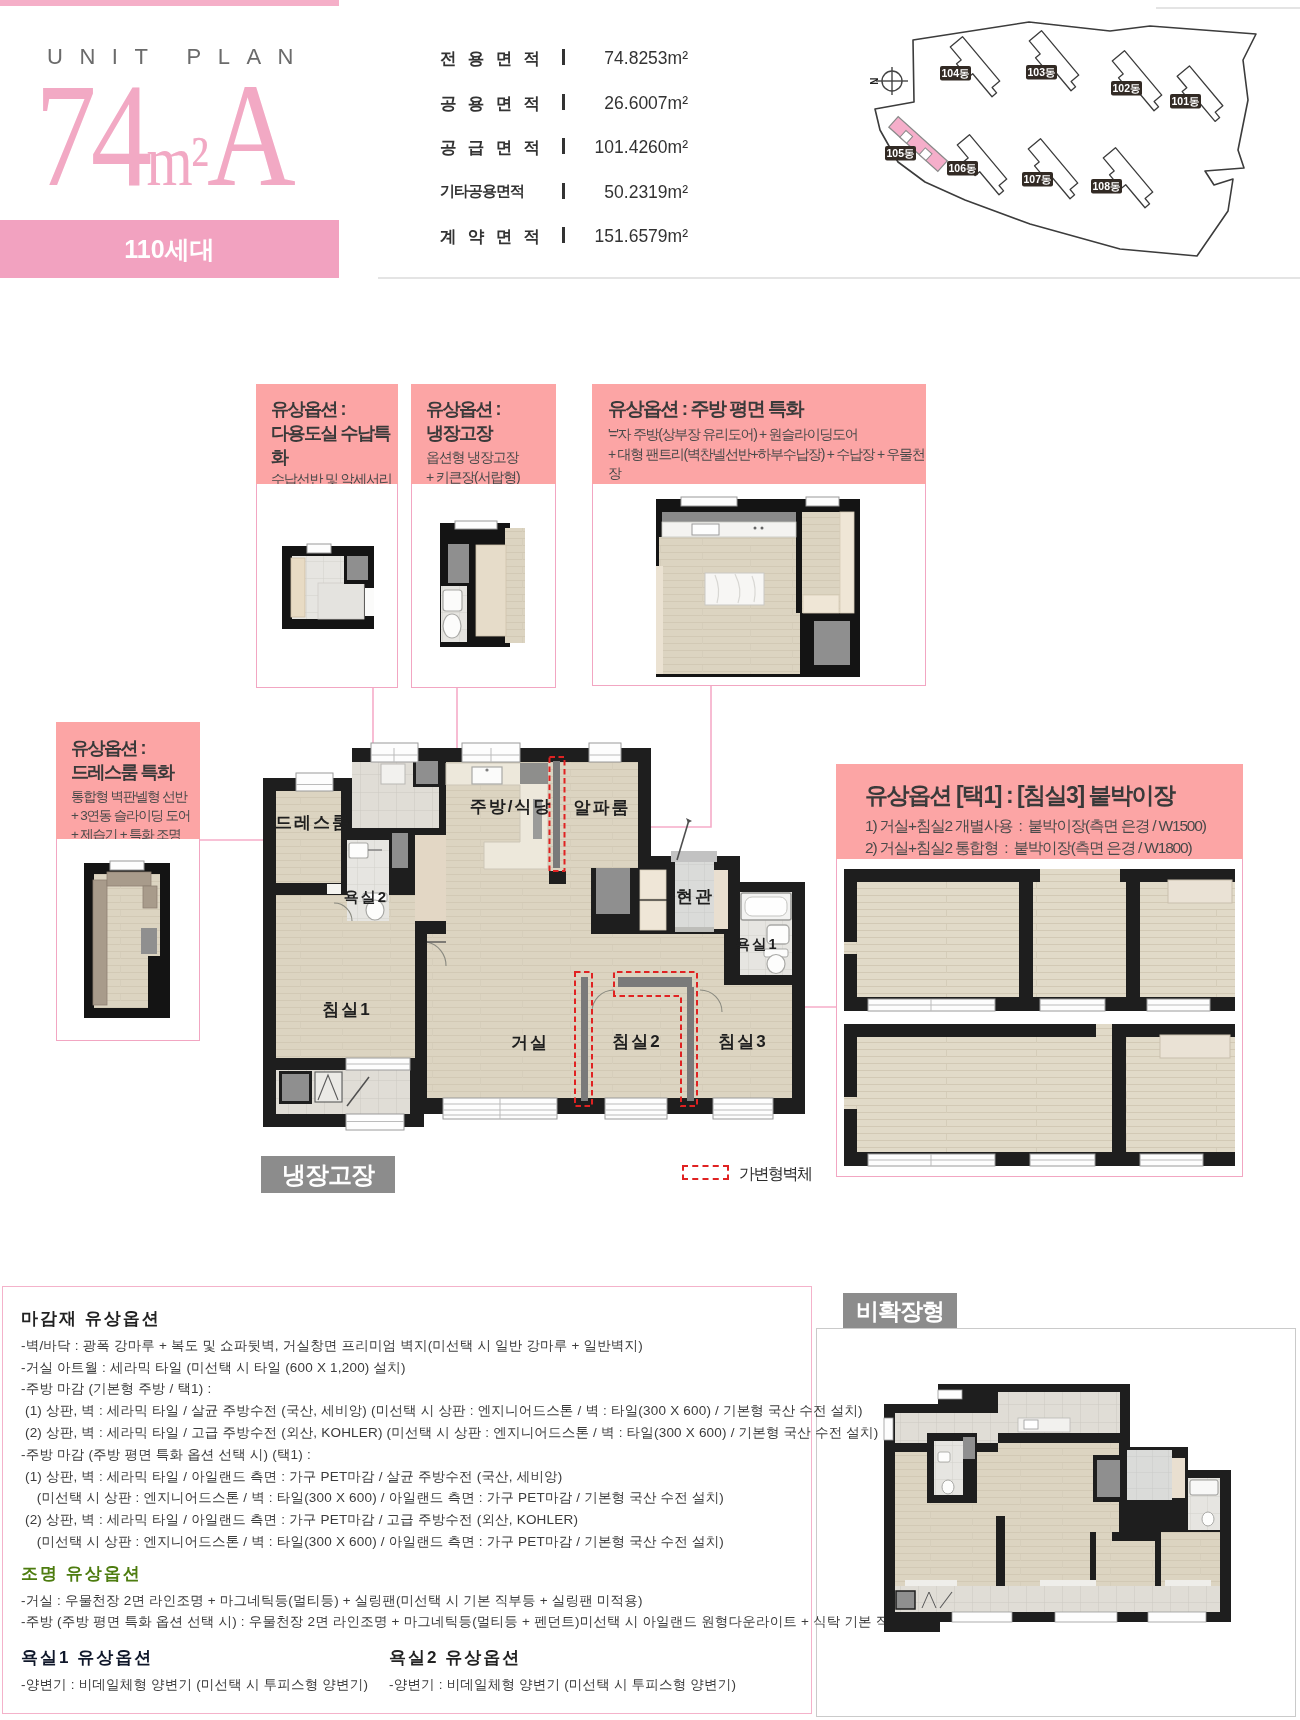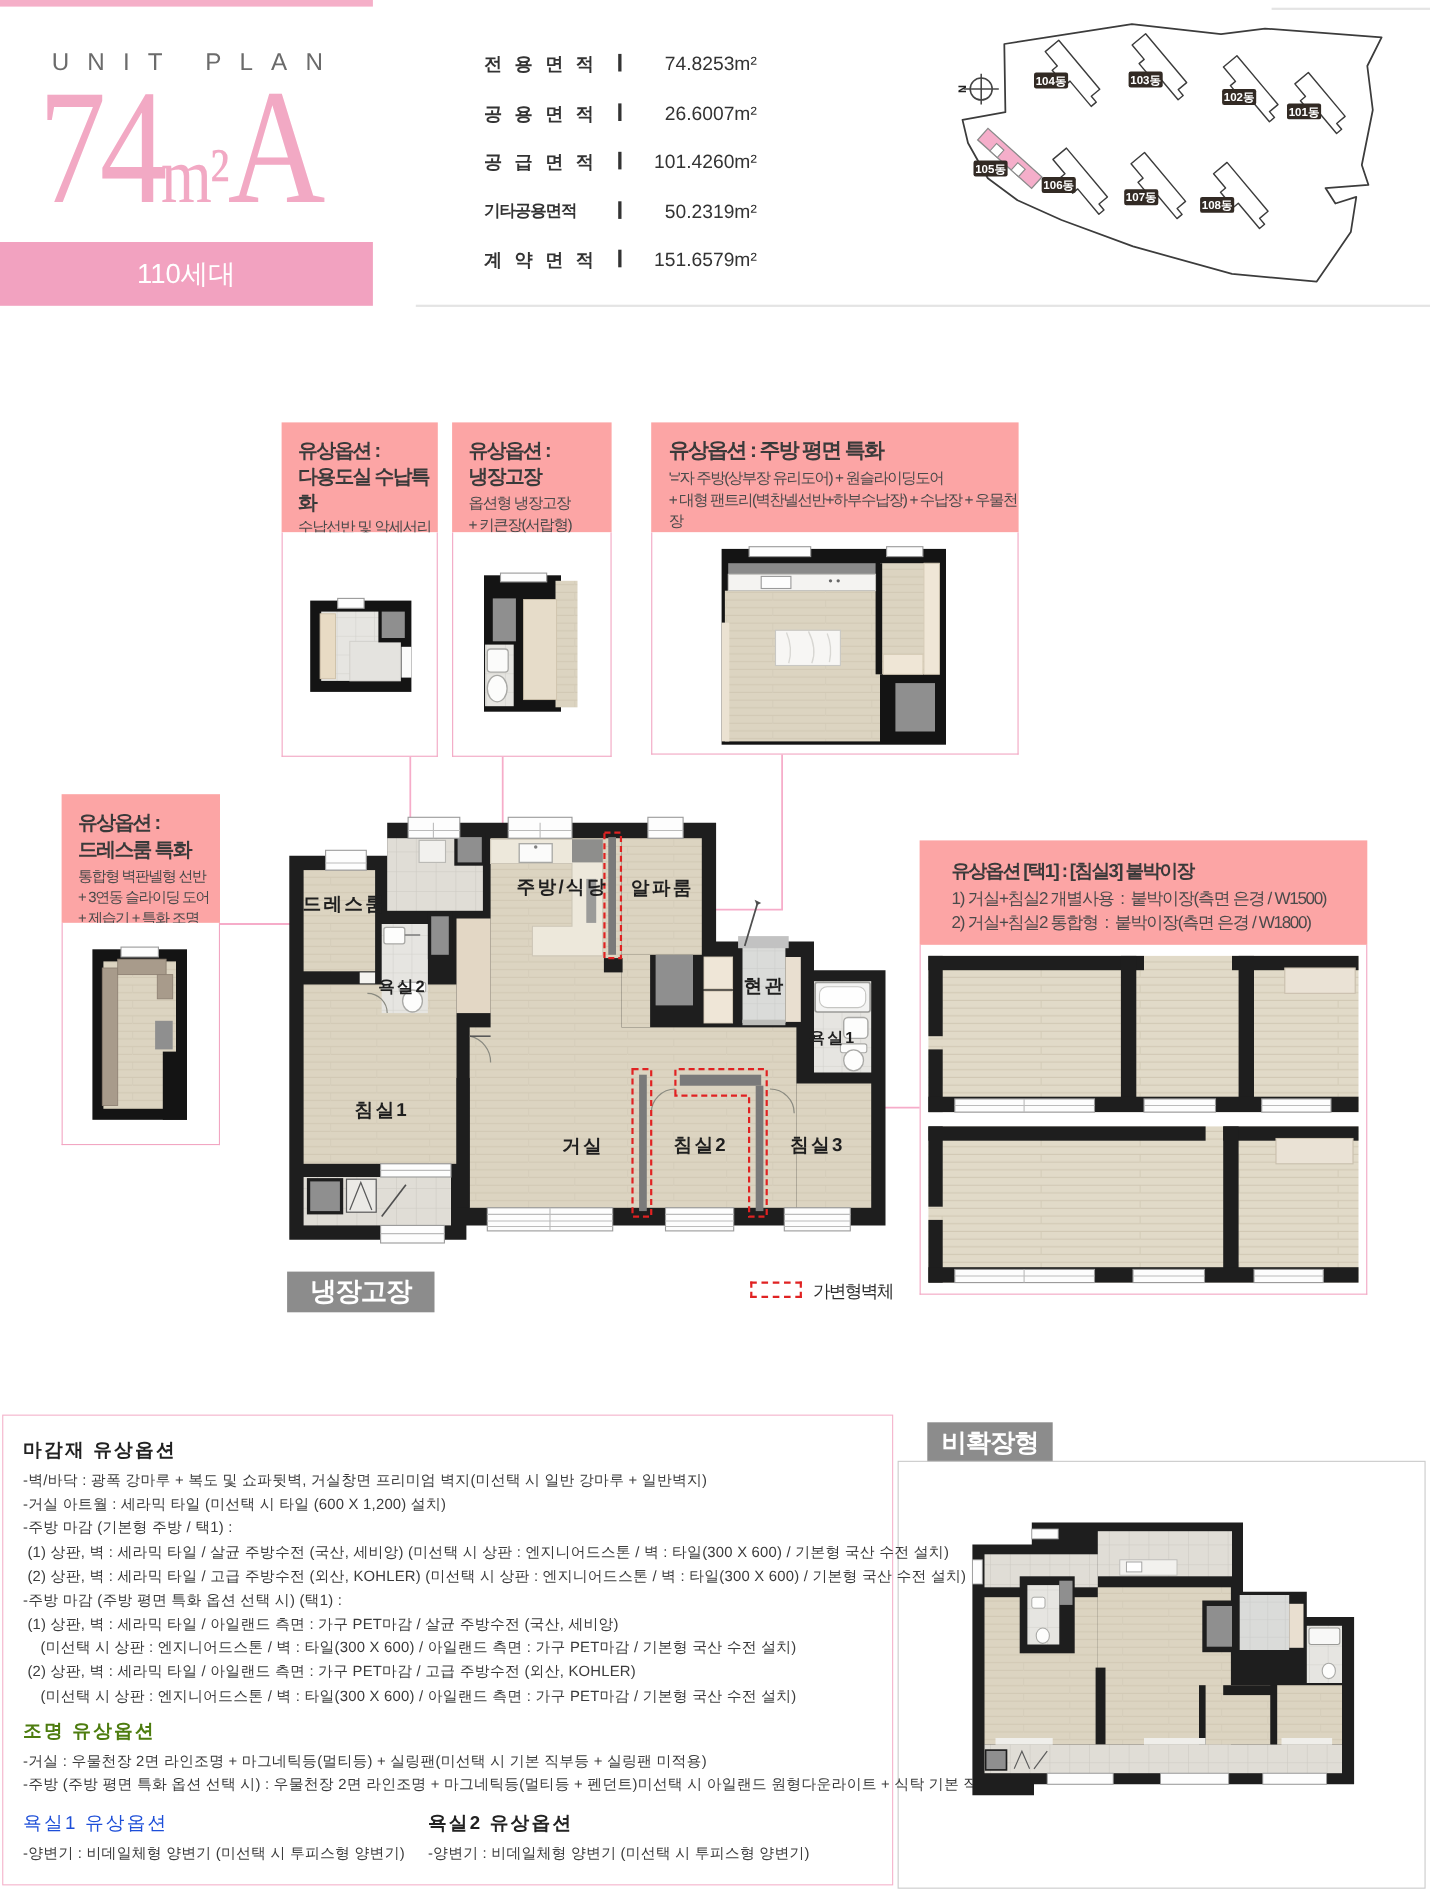--- a/index.html
+++ b/index.html
@@ -19,21 +19,21 @@
 <div id="page">
 
 <div class="abs" style="left:0;top:0;width:339px;height:6px;background:#F5AFC8;"></div>
 
 <div class="abs" style="left:1156px;top:7px;width:144px;height:1.5px;background:#e4e4e4;"></div>
 
 <div class="abs" style="left:47px;top:44px;font-size:22px;letter-spacing:16.5px;color:#6b6b6b;">UNIT PLAN</div>
 
 <div class="abs" style="left:35px;top:60px;font-family:'Liberation Serif',serif;color:#F2A9C4;font-size:149px;line-height:1;letter-spacing:-7px;transform:scaleX(0.825);transform-origin:0 0;">74<span style="font-size:72px;letter-spacing:-2px;">m²</span>A</div>
 
-<div class="abs" style="left:0;top:220px;width:339px;height:58px;background:#F2A2C0;color:#fff;font-size:25px;font-weight:normal;text-align:center;line-height:58px;">110세대</div>
+<div class="abs" style="left:0;top:220px;width:339px;height:58px;background:#F2A2C0;color:#fff;font-size:25px;font-weight:bold;text-align:center;line-height:58px;">110세대</div>
 
 <div id="areatable" class="abs" style="left:440px;top:48px;width:248px;color:#333;">
 
   <div style="position:relative;height:44.5px;">
     <span style="position:absolute;left:0;width:100px;display:flex;justify-content:space-between;font-weight:bold;font-size:16.5px;">
           <span>전</span>
           <span>용</span>
           <span>면</span>
           <span>적</span>
         </span>
@@ -663,21 +663,21 @@
 <div class="abs whitebody" style="left:592px;top:484px;width:334px;height:202px;"></div>
 
 <div class="abs pinkhead" style="left:56px;top:722px;width:144px;height:117px;">
   <div class="optitle" style="margin:14px 0 0 15px;font-size:18px;line-height:24px;letter-spacing:-1.5px;">유상옵션 :<br>드레스룸 특화</div>
   <div class="optext" style="margin:3px 0 0 15px;font-size:13.5px;line-height:19px;letter-spacing:-1.2px;">통합형 벽판넬형 선반<br>+ 3연동 슬라이딩 도어<br>+ 제습기 + 특화 조명</div>
 </div>
 
 <div class="abs whitebody" style="left:56px;top:839px;width:144px;height:202px;"></div>
 
 <div class="abs pinkhead" style="left:836px;top:764px;width:407px;height:95px;">
-  <div class="optitle" style="margin:16px 0 0 29px;font-size:17px;letter-spacing:-1.5px;">유상옵션 [택1] : [침실3] 붙박이장</div>
+  <div class="optitle" style="margin:16px 0 0 29px;font-size:23px;letter-spacing:-1.5px;">유상옵션 [택1] : [침실3] 붙박이장</div>
   <div class="optext" style="margin:4px 0 0 29px;font-size:15.5px;line-height:22px;letter-spacing:-1.2px;">1) 거실+침실2 개별사용&nbsp; : &nbsp;붙박이장(측면 은경 / W1500)<br>2) 거실+침실2 통합형&nbsp; : &nbsp;붙박이장(측면 은경 / W1800)</div>
 </div>
 
 <div class="abs whitebody" style="left:836px;top:859px;width:407px;height:318px;"></div>
 
 <div class="abs graylabel" style="left:261px;top:1156px;width:134px;height:37px;font-size:24px;line-height:37px;letter-spacing:-1px;">냉장고장</div>
 
 <div class="abs" style="left:682px;top:1165px;width:47px;height:15px;border:2.2px dashed #E02222;box-sizing:border-box;"></div>
 <div class="abs" style="left:739px;top:1164px;font-size:16px;color:#2a2a2a;letter-spacing:-1.5px;">가변형벽체</div>
 
@@ -700,21 +700,21 @@
   <div>&nbsp;&nbsp;&nbsp;&nbsp;(미선택 시 상판 : 엔지니어드스톤 / 벽 : 타일(300 X 600) / 아일랜드 측면 : 가구 PET마감 / 기본형 국산 수전 설치)</div>
   <div>&nbsp;(2) 상판, 벽 : 세라믹 타일 / 아일랜드 측면 : 가구 PET마감 / 고급 주방수전 (외산, KOHLER)</div>
   <div>&nbsp;&nbsp;&nbsp;&nbsp;(미선택 시 상판 : 엔지니어드스톤 / 벽 : 타일(300 X 600) / 아일랜드 측면 : 가구 PET마감 / 기본형 국산 수전 설치)</div>
 
   <div style="font-weight:bold;font-size:17px;color:#4d7c0f;margin-top:10px;margin-bottom:5px;letter-spacing:2px;">조명 유상옵션</div>
   <div>-거실 : 우물천장 2면 라인조명 + 마그네틱등(멀티등) + 실링팬(미선택 시 기본 직부등 + 실링팬 미적용)</div>
   <div>-주방 (주방 평면 특화 옵션 선택 시) : 우물천장 2면 라인조명 + 마그네틱등(멀티등 + 펜던트)미선택 시 아일랜드 원형다운라이트 + 식탁 기본 직부등)</div>
 
   <div style="position:relative;">
     <div style="display:inline-block;vertical-align:top;">
-      <div style="font-weight:normal;font-size:17px;color:#1d4ed8;margin-top:14px;margin-bottom:5px;letter-spacing:2px;">욕실1 유상옵션</div>
+      <div style="font-weight:bold;font-size:17px;color:#0f172a;margin-top:14px;margin-bottom:5px;letter-spacing:2px;">욕실1 유상옵션</div>
       <div>-양변기 : 비데일체형 양변기 (미선택 시 투피스형 양변기)</div>
     </div>
     
     <div style="display:inline-block;vertical-align:top;position:absolute;left:368px;">
       <div style="font-weight:bold;font-size:17px;color:#222;margin-top:14px;margin-bottom:5px;letter-spacing:2px;">욕실2 유상옵션</div>
       <div>-양변기 : 비데일체형 양변기 (미선택 시 투피스형 양변기)</div>
     </div>
   </div>
 </div>
 </div>

